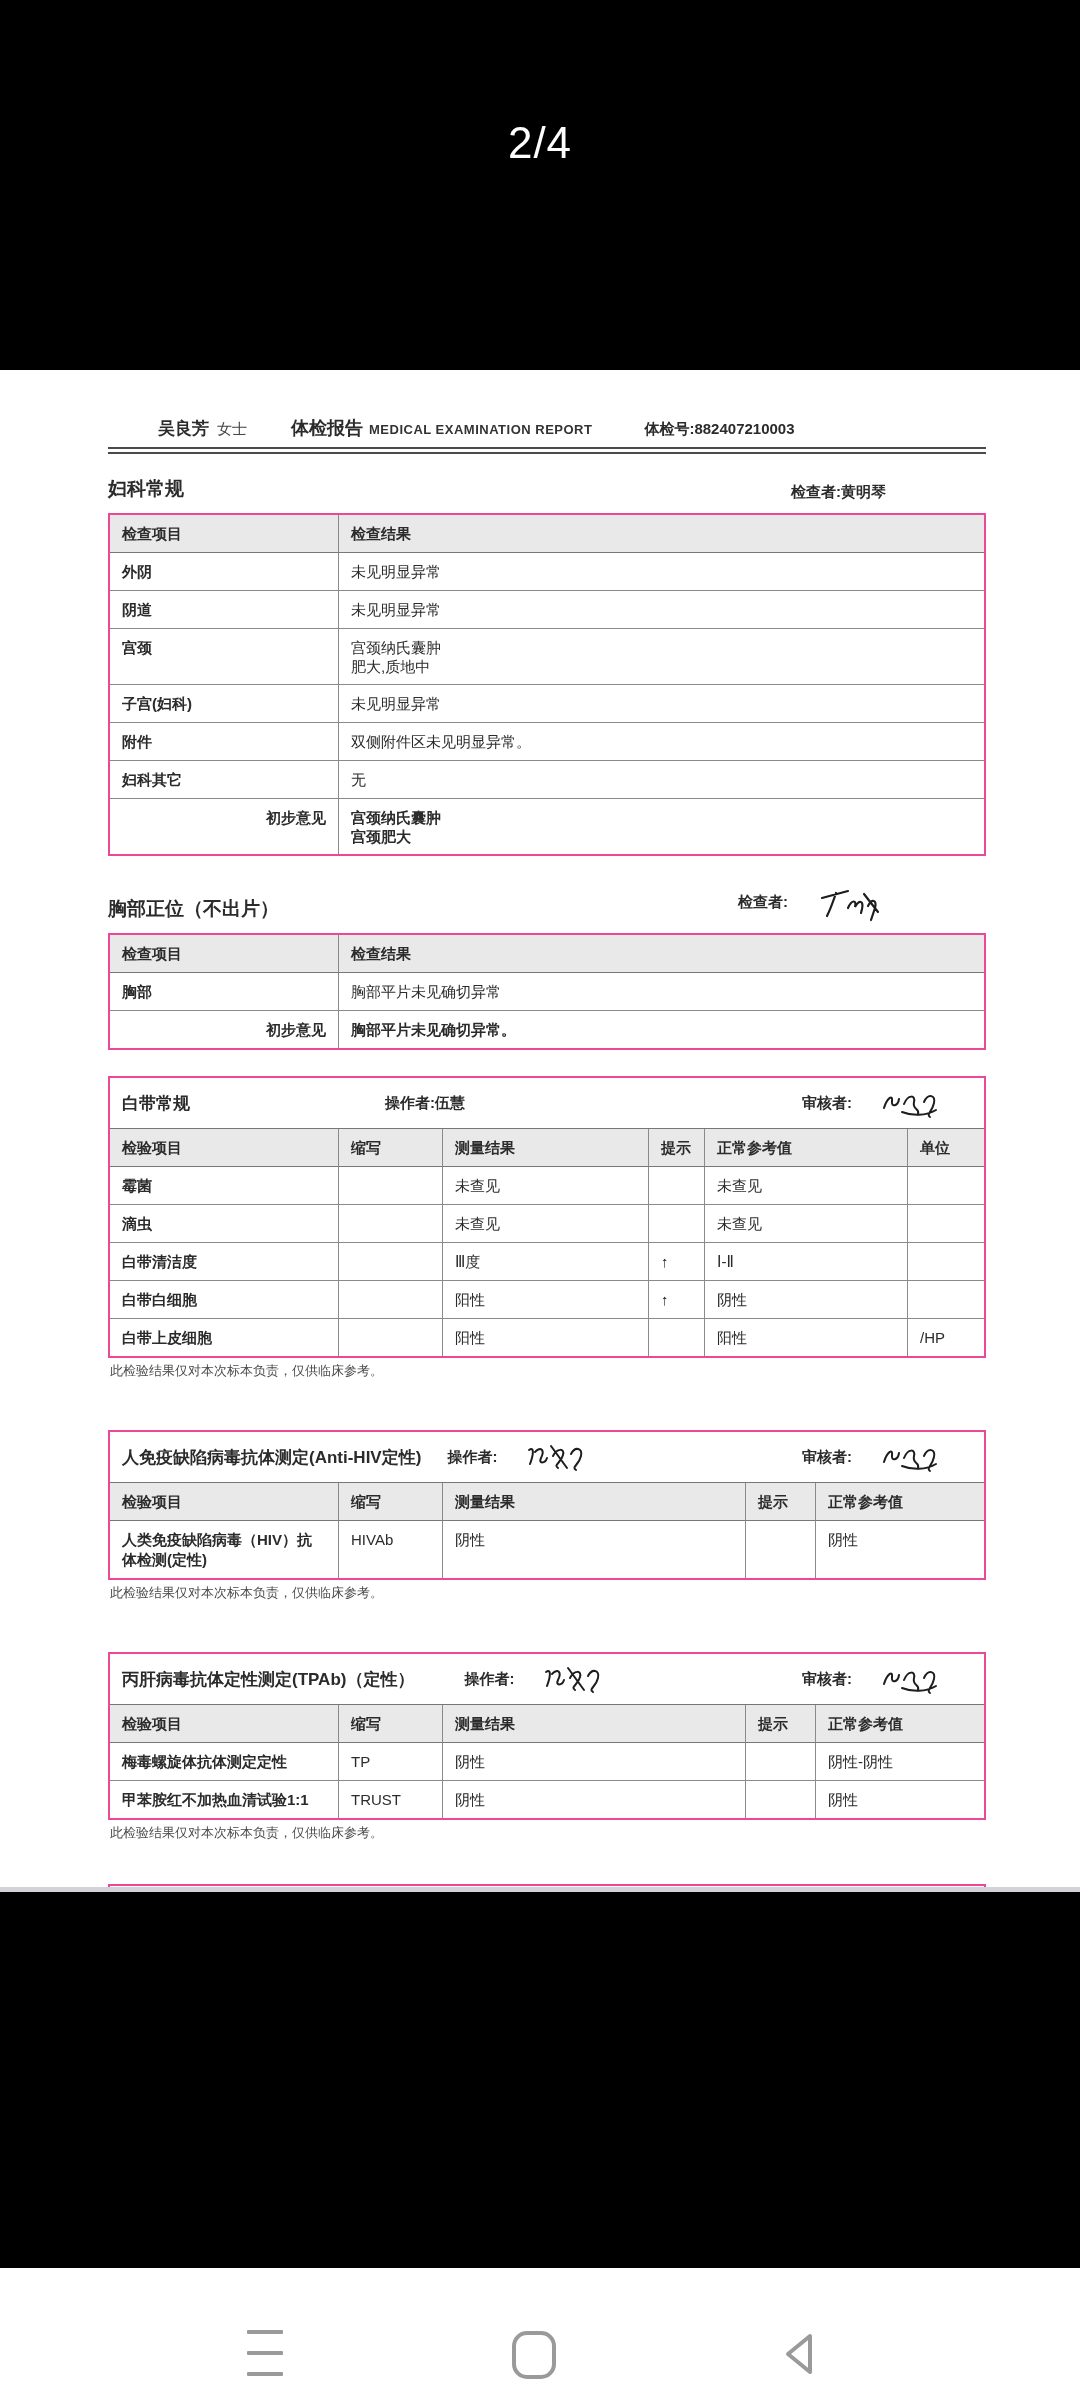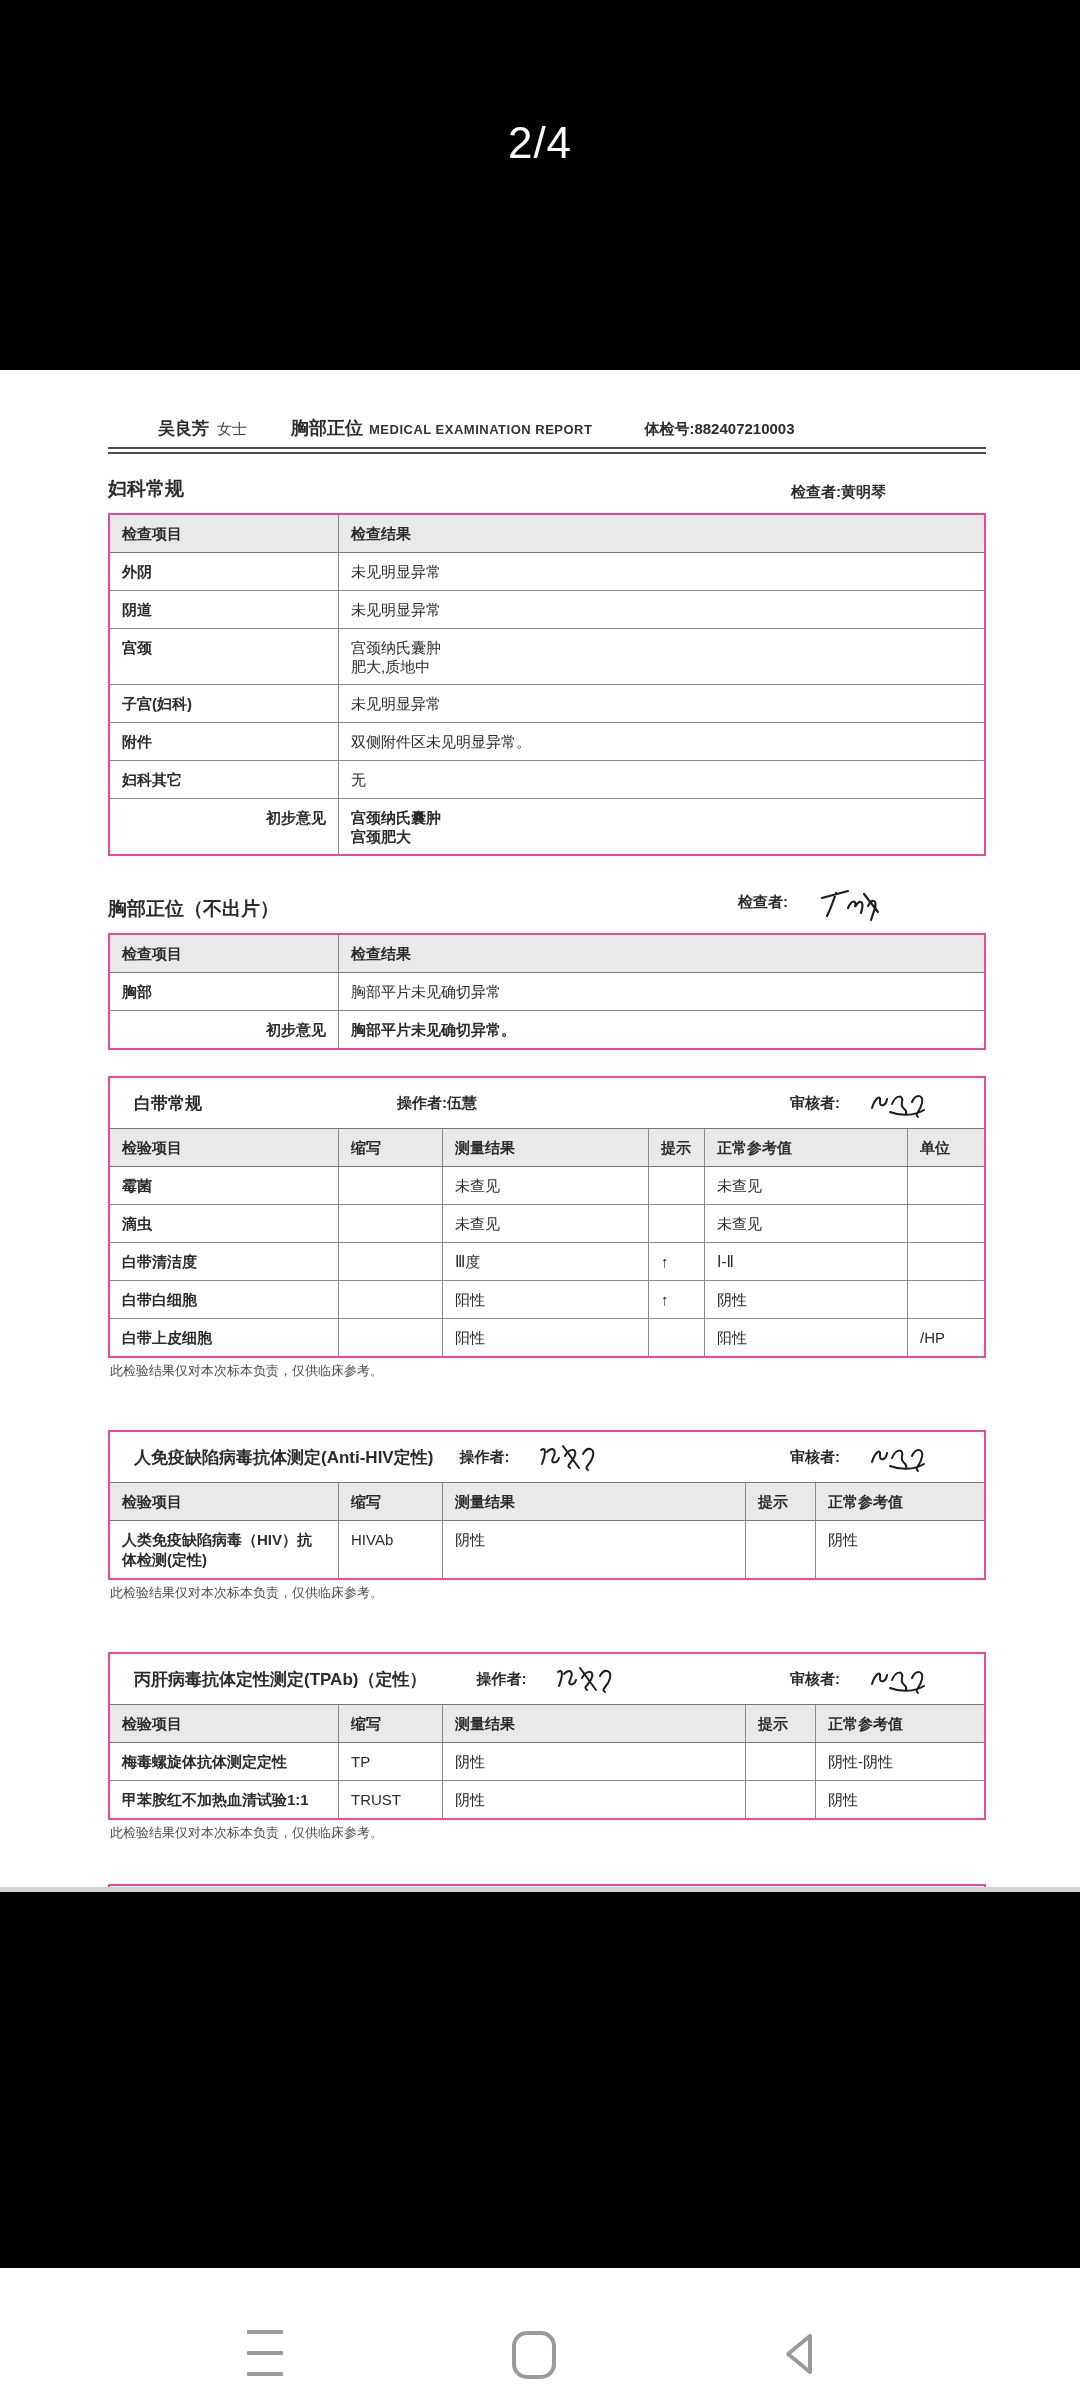--- a/index.html
+++ b/index.html
@@ -31,21 +31,21 @@
   .c{border-right:1px solid #8a8a8a;border-bottom:1px solid #8a8a8a;
      padding:9px 12px 8px;font-size:15px;line-height:20px;box-sizing:border-box;}
   .c:last-child,.c.last{border-right:none;}
   .hd{background:#e9e9e9;font-weight:bold;border-bottom:1.5px solid #777;}
   .b{font-weight:bold;}
   .center{text-align:right;}
   .two-line div{line-height:19px;}
   .flag{color:#222;font-weight:bold;}
   
   .lab-title{grid-column:1/-1;display:flex;align-items:center;border-bottom:1.5px solid #777;
-     padding:8px 24px;font-size:15px;}
+     padding:8px 12px;font-size:15px;}
   .lab-title .t{font-size:17px;font-weight:bold;}
   .lab-title .op-label,.lab-title .rev-label{font-weight:bold;}
   .note{font-size:13px;color:#4a4a4a;margin-top:4px;margin-left:2px;}
   .gap26{margin-top:26px;} .gap34{margin-top:50px;} .gap30{margin-top:42px;}
   
   .navbar{position:absolute;top:2268px;left:0;width:1080px;height:132px;background:#fff;}
   .nav-icon{position:absolute;top:2330px;}
   .recents{left:247px;width:36px;height:46px;display:flex;flex-direction:column;justify-content:space-between;}
   .recents span{display:block;height:4px;background:#9a9a9a;border-radius:1px;}
   .home{left:511px;}
@@ -55,21 +55,21 @@
 </head>
 <body>
 
 <div class="page-indicator">2/4</div>
 
 <div class="document">
 
   <div class="doc-header">
     <span class="h-name">吴良芳</span>
     <span class="h-gender">女士</span>
-    <span class="h-title">胸部正位</span>
+    <span class="h-title">体检报告</span>
     <span class="h-title-en">MEDICAL EXAMINATION REPORT</span>
     <span class="h-examno">体检号:882407210003</span>
   </div>
   <div class="double-rule"></div>
 
   <div class="sec-title-row">
     <span class="sec-title">妇科常规</span>
     <span class="sec-right">
       <span>检查者:</span>
       <span>黄明琴</span>

